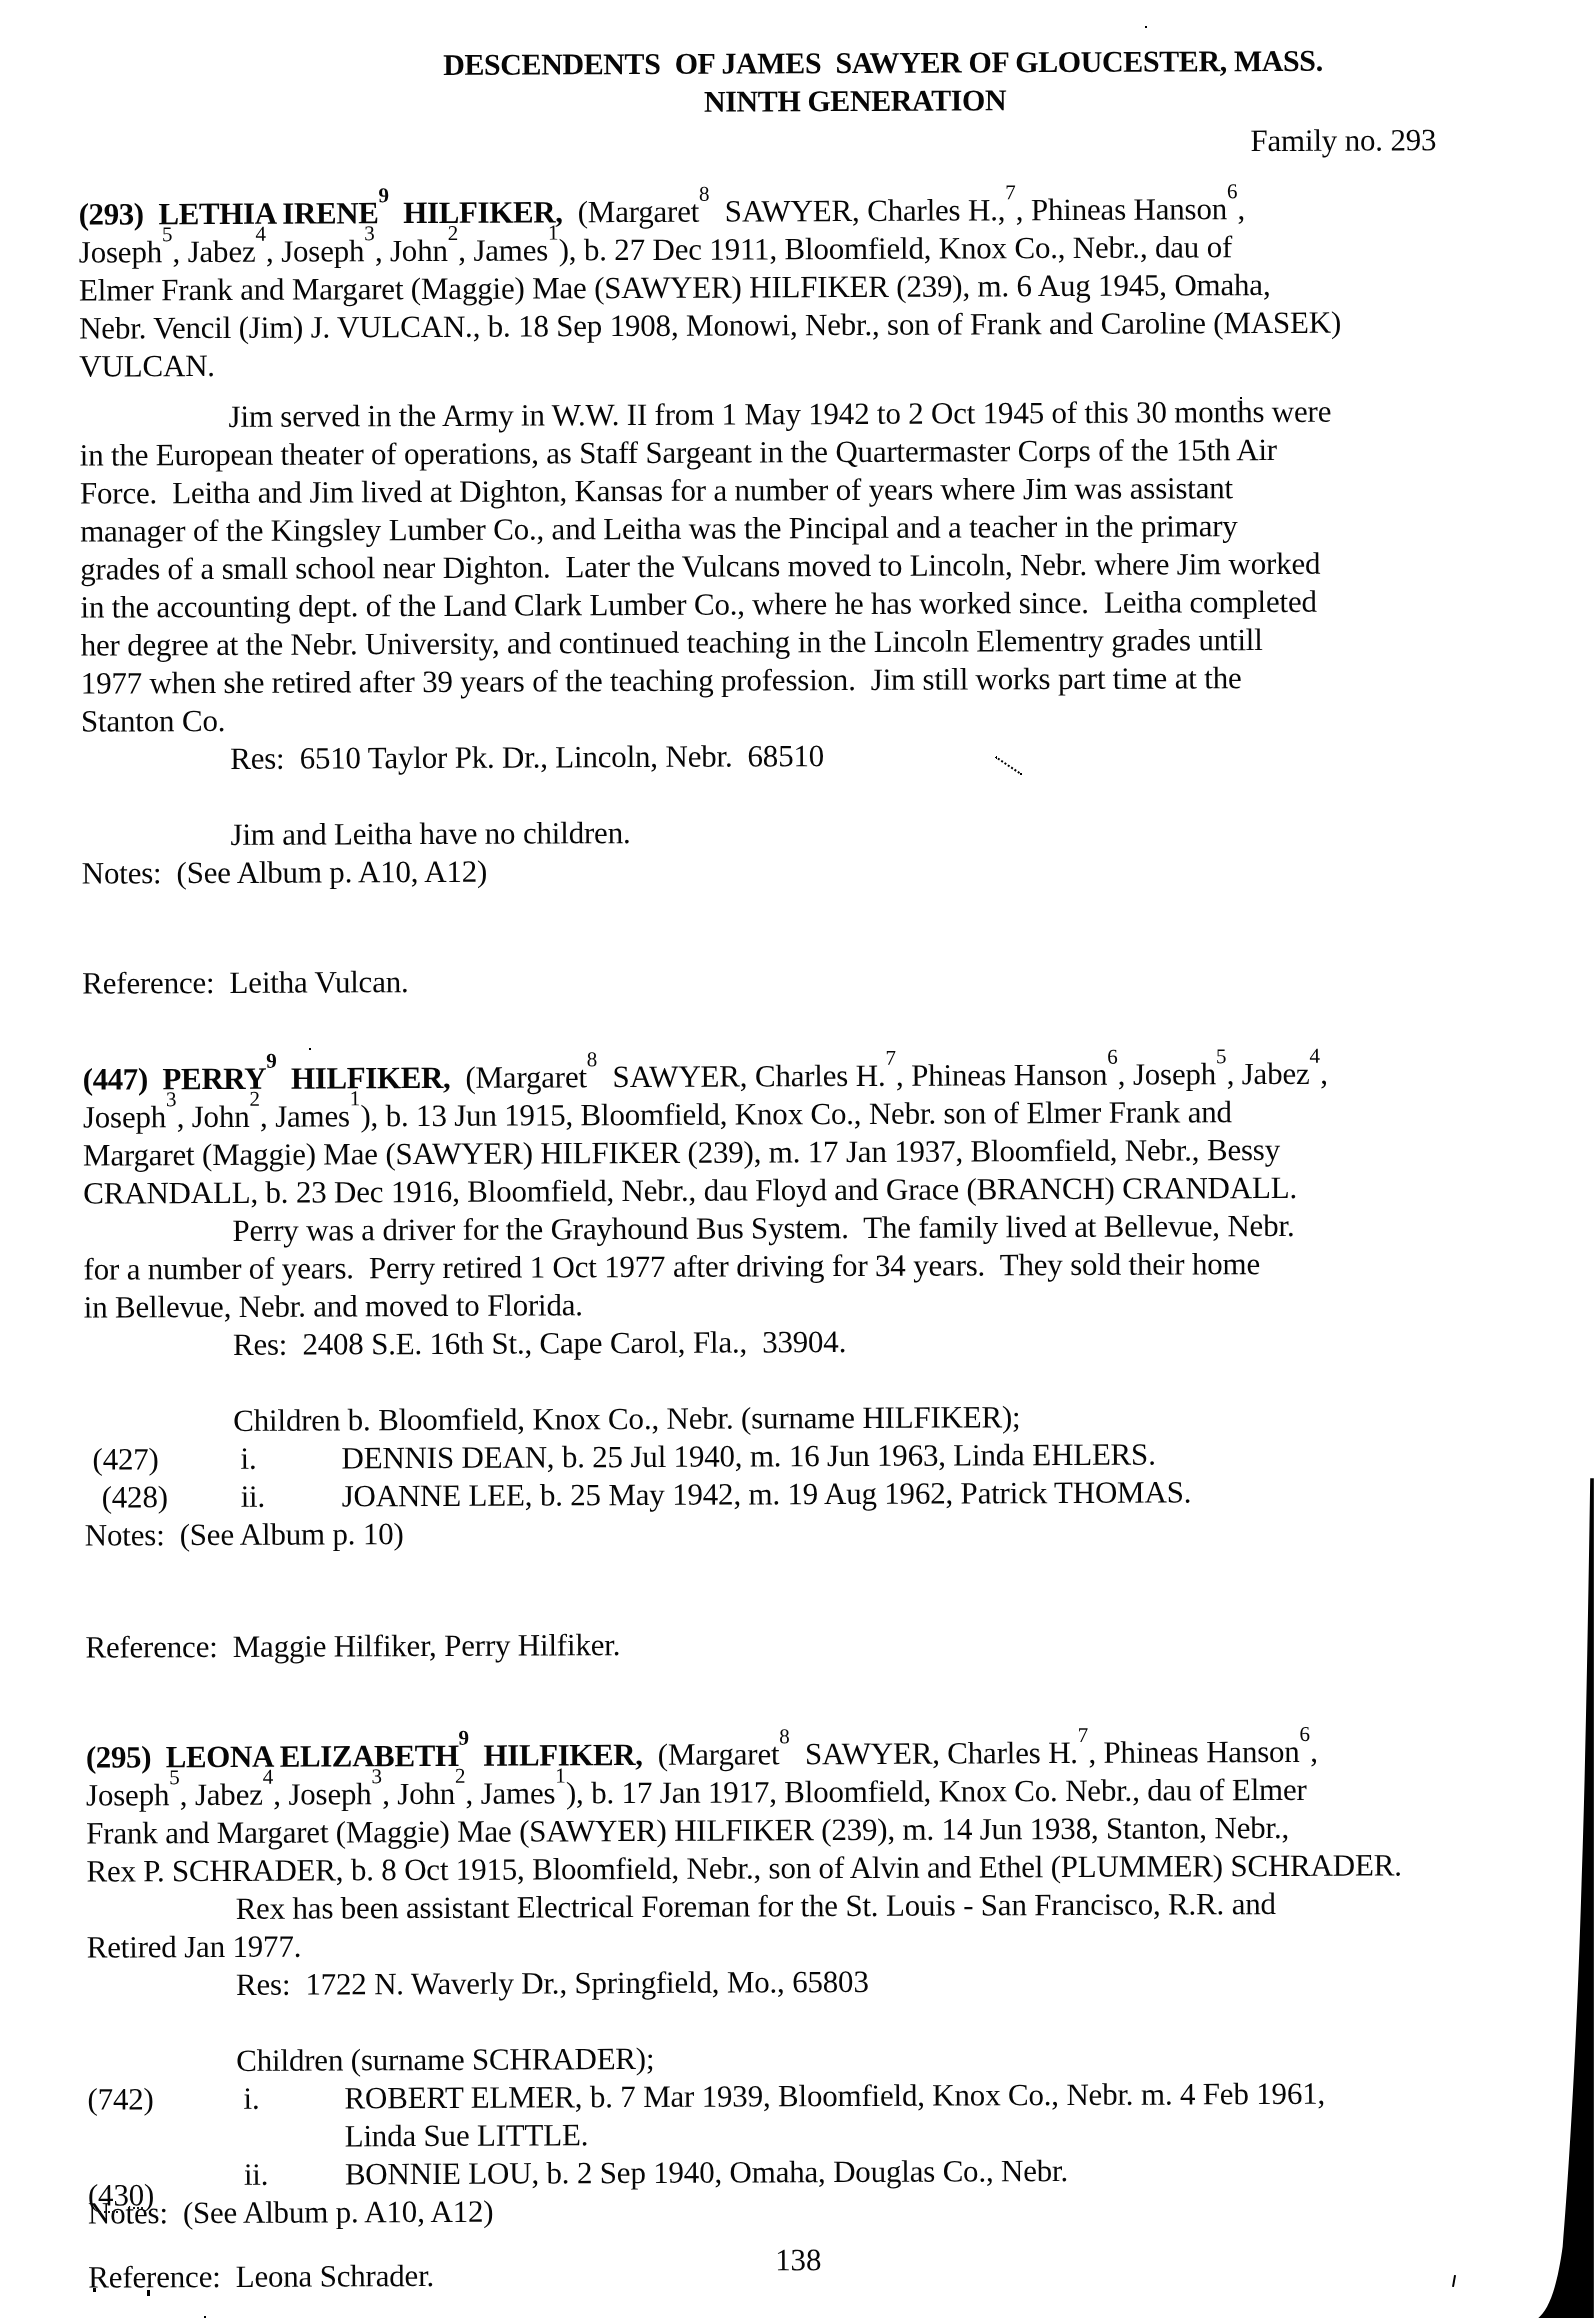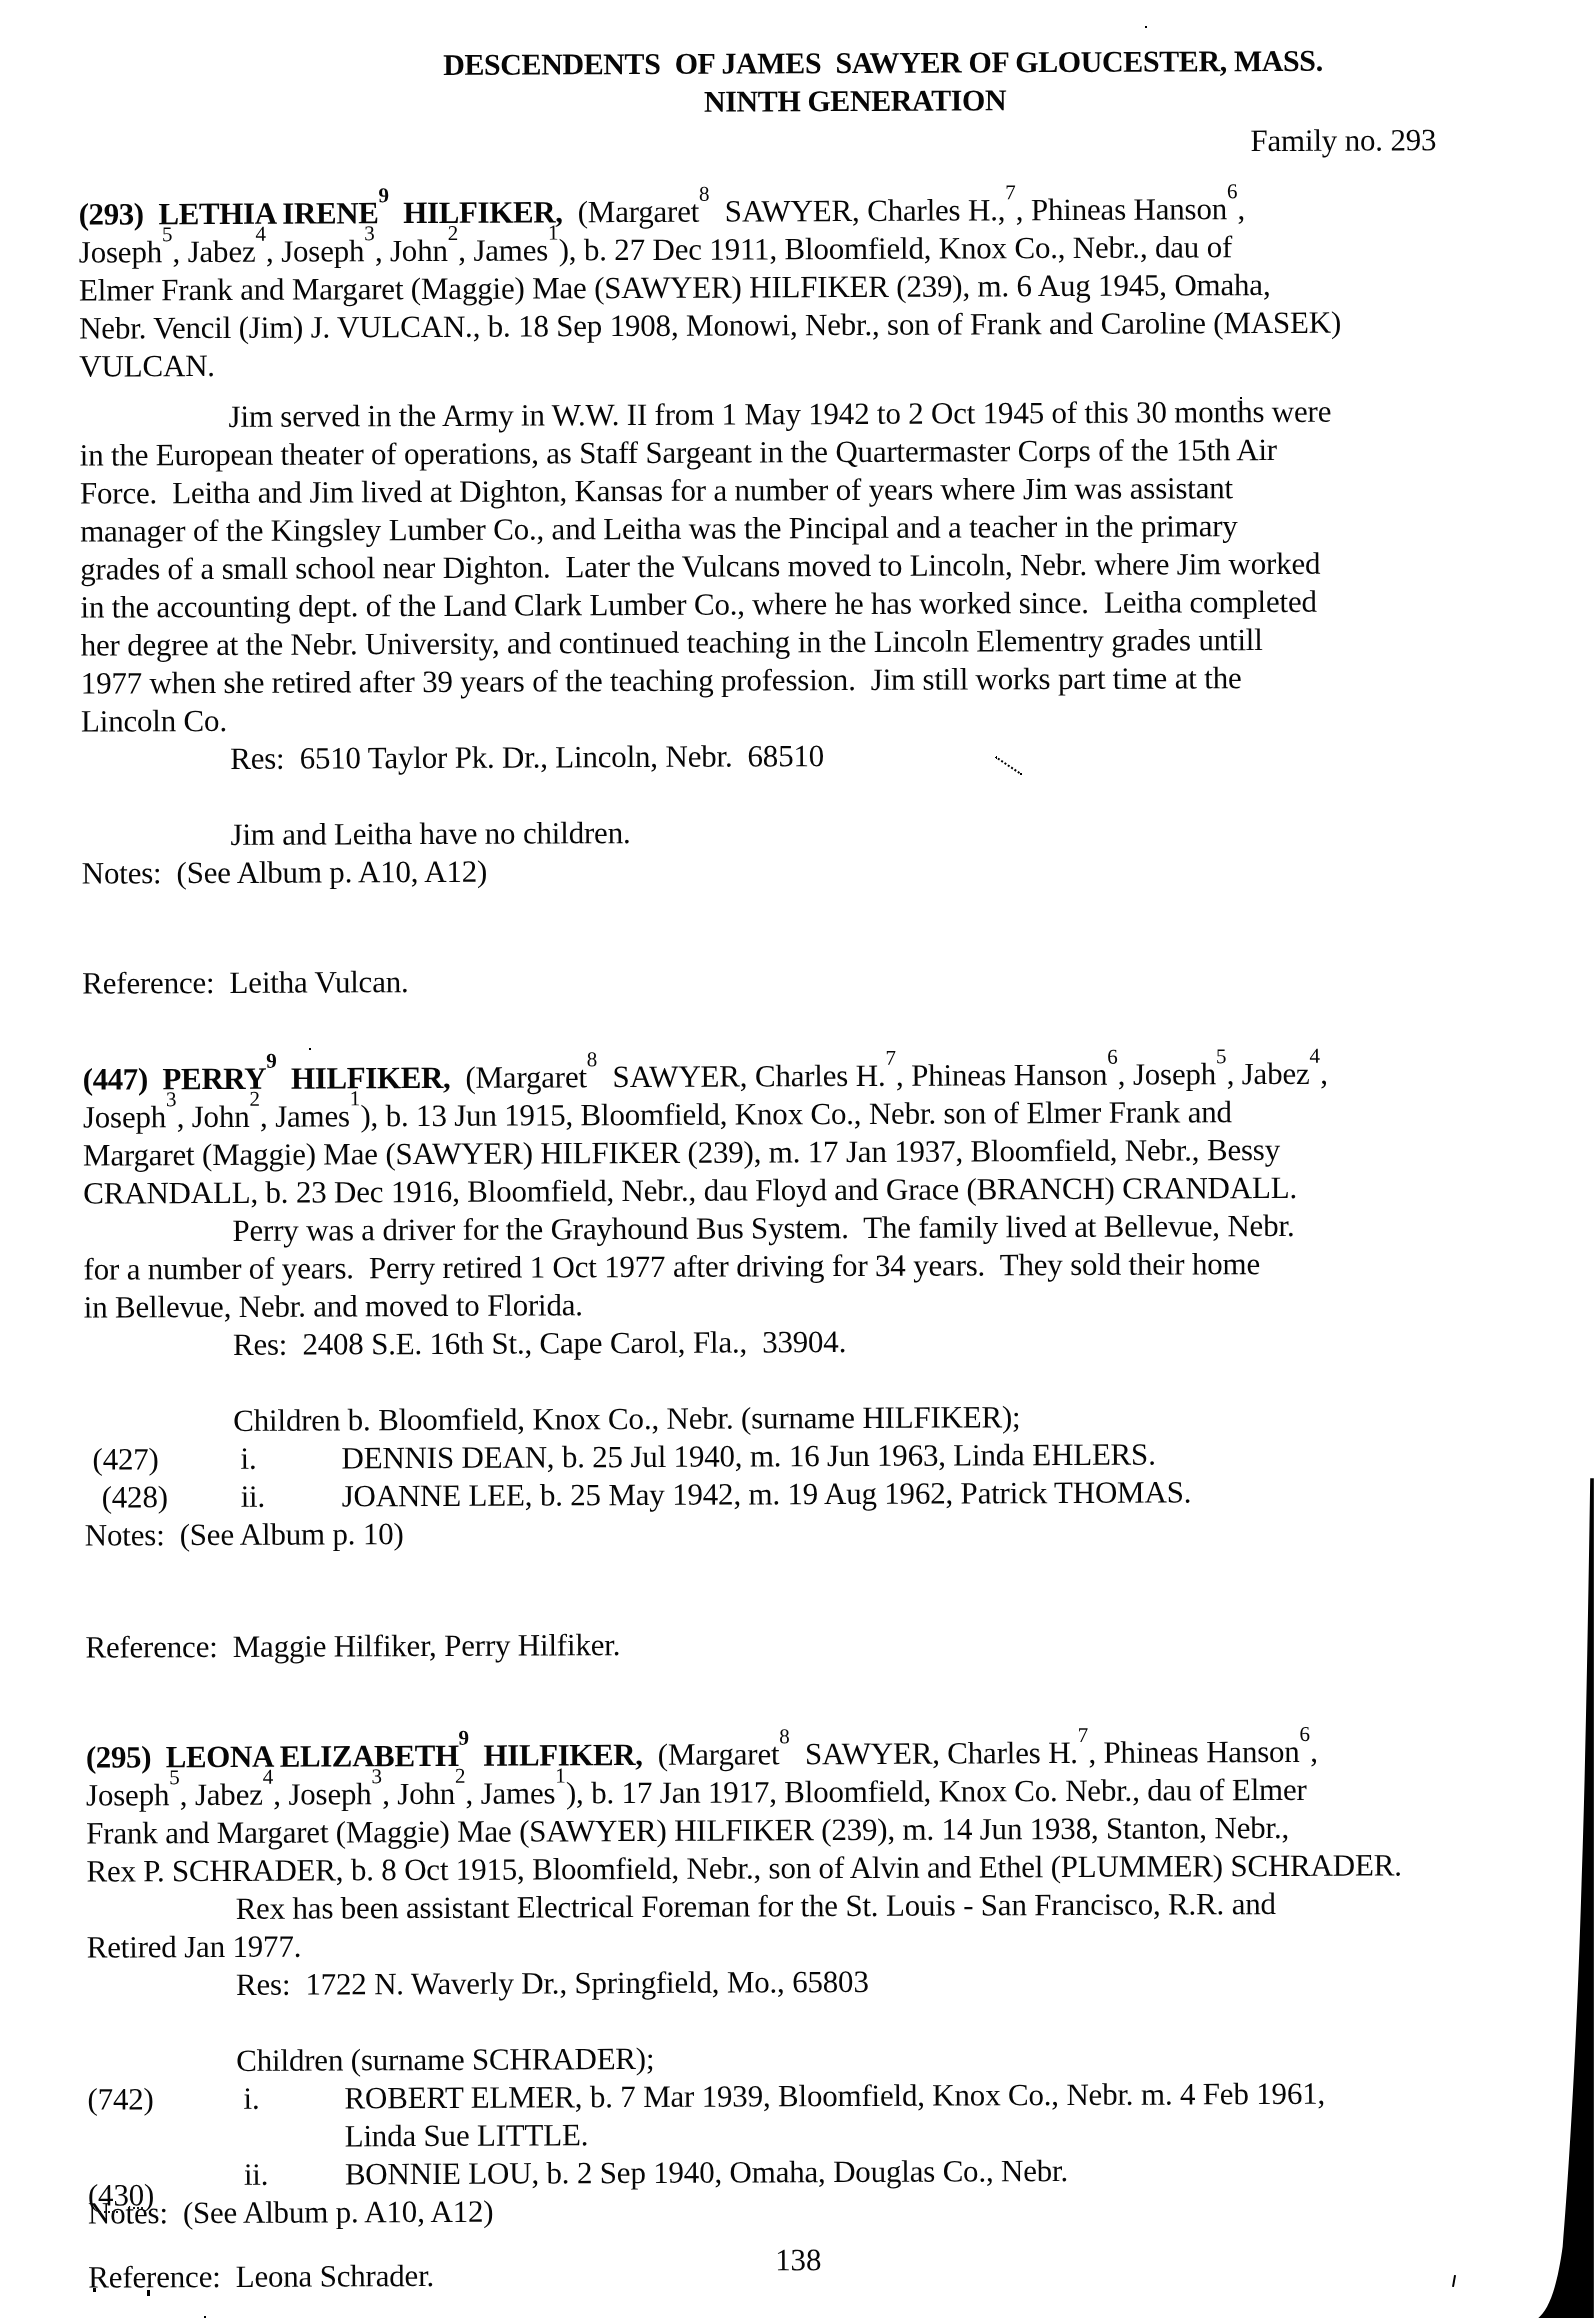--- a/index.html
+++ b/index.html
@@ -45,21 +45,21 @@
       <div class="line"><span>Nebr. Vencil (Jim) J. VULCAN., b. 18 Sep 1908, Monowi, Nebr., son of Frank and Caroline (MASEK)</span></div>
       <div class="line"><span>VULCAN.</span></div>
       <div class="line" style="margin-top: 13px; padding-left: 149px;"><span>Jim served in the Army in W.W. II from 1 May 1942 to 2 Oct 1945 of this 30 months were</span></div>
       <div class="line"><span>in the European theater of operations, as Staff Sargeant in the Quartermaster Corps of the 15th Air</span></div>
       <div class="line"><span>Force.  Leitha and Jim lived at Dighton, Kansas for a number of years where Jim was assistant</span></div>
       <div class="line"><span>manager of the Kingsley Lumber Co., and Leitha was the Pincipal and a teacher in the primary</span></div>
       <div class="line"><span>grades of a small school near Dighton.  Later the Vulcans moved to Lincoln, Nebr. where Jim worked</span></div>
       <div class="line"><span>in the accounting dept. of the Land Clark Lumber Co., where he has worked since.  Leitha completed</span></div>
       <div class="line"><span>her degree at the Nebr. University, and continued teaching in the Lincoln Elementry grades untill</span></div>
       <div class="line"><span>1977 when she retired after 39 years of the teaching profession.  Jim still works part time at the</span></div>
-      <div class="line"><span>Lincoln Co.</span></div>
+      <div class="line"><span>Stanton Co.</span></div>
       <div class="line" style="padding-left: 149px;"><span>Res:  6510 Taylor Pk. Dr., Lincoln, Nebr.  68510</span></div>
       <div class="line" style="margin-top: 38px; padding-left: 149px;"><span>Jim and Leitha have no children.</span></div>
       <div class="line"><span>Notes:  (See Album p. A10, A12)</span></div>
       <div class="line" style="margin-top: 72px;"><span>Reference:  Leitha Vulcan.</span></div>
       <div class="line" style="margin-top: 58px;"><span class="b">(447)  PERRY</span><sup class="b">9</sup><span class="b">  HILFIKER,</span><span>  (Margaret</span><sup>8</sup><span>  SAWYER, Charles H.</span><sup>7</sup><span>, Phineas Hanson</span><sup>6</sup><span>, Joseph</span><sup>5</sup><span>, Jabez</span><sup>4</sup><span>,</span></div>
       <div class="line"><span>Joseph</span><sup>3</sup><span>, John</span><sup>2</sup><span>, James</span><sup>1</sup><span>), b. 13 Jun 1915, Bloomfield, Knox Co., Nebr. son of Elmer Frank and</span></div>
       <div class="line"><span>Margaret (Maggie) Mae (SAWYER) HILFIKER (239), m. 17 Jan 1937, Bloomfield, Nebr., Bessy</span></div>
       <div class="line"><span>CRANDALL, b. 23 Dec 1916, Bloomfield, Nebr., dau Floyd and Grace (BRANCH) CRANDALL.</span></div>
       <div class="line" style="padding-left: 149px;"><span>Perry was a driver for the Grayhound Bus System.  The family lived at Bellevue, Nebr.</span></div>
       <div class="line"><span>for a number of years.  Perry retired 1 Oct 1977 after driving for 34 years.  They sold their home</span></div>

